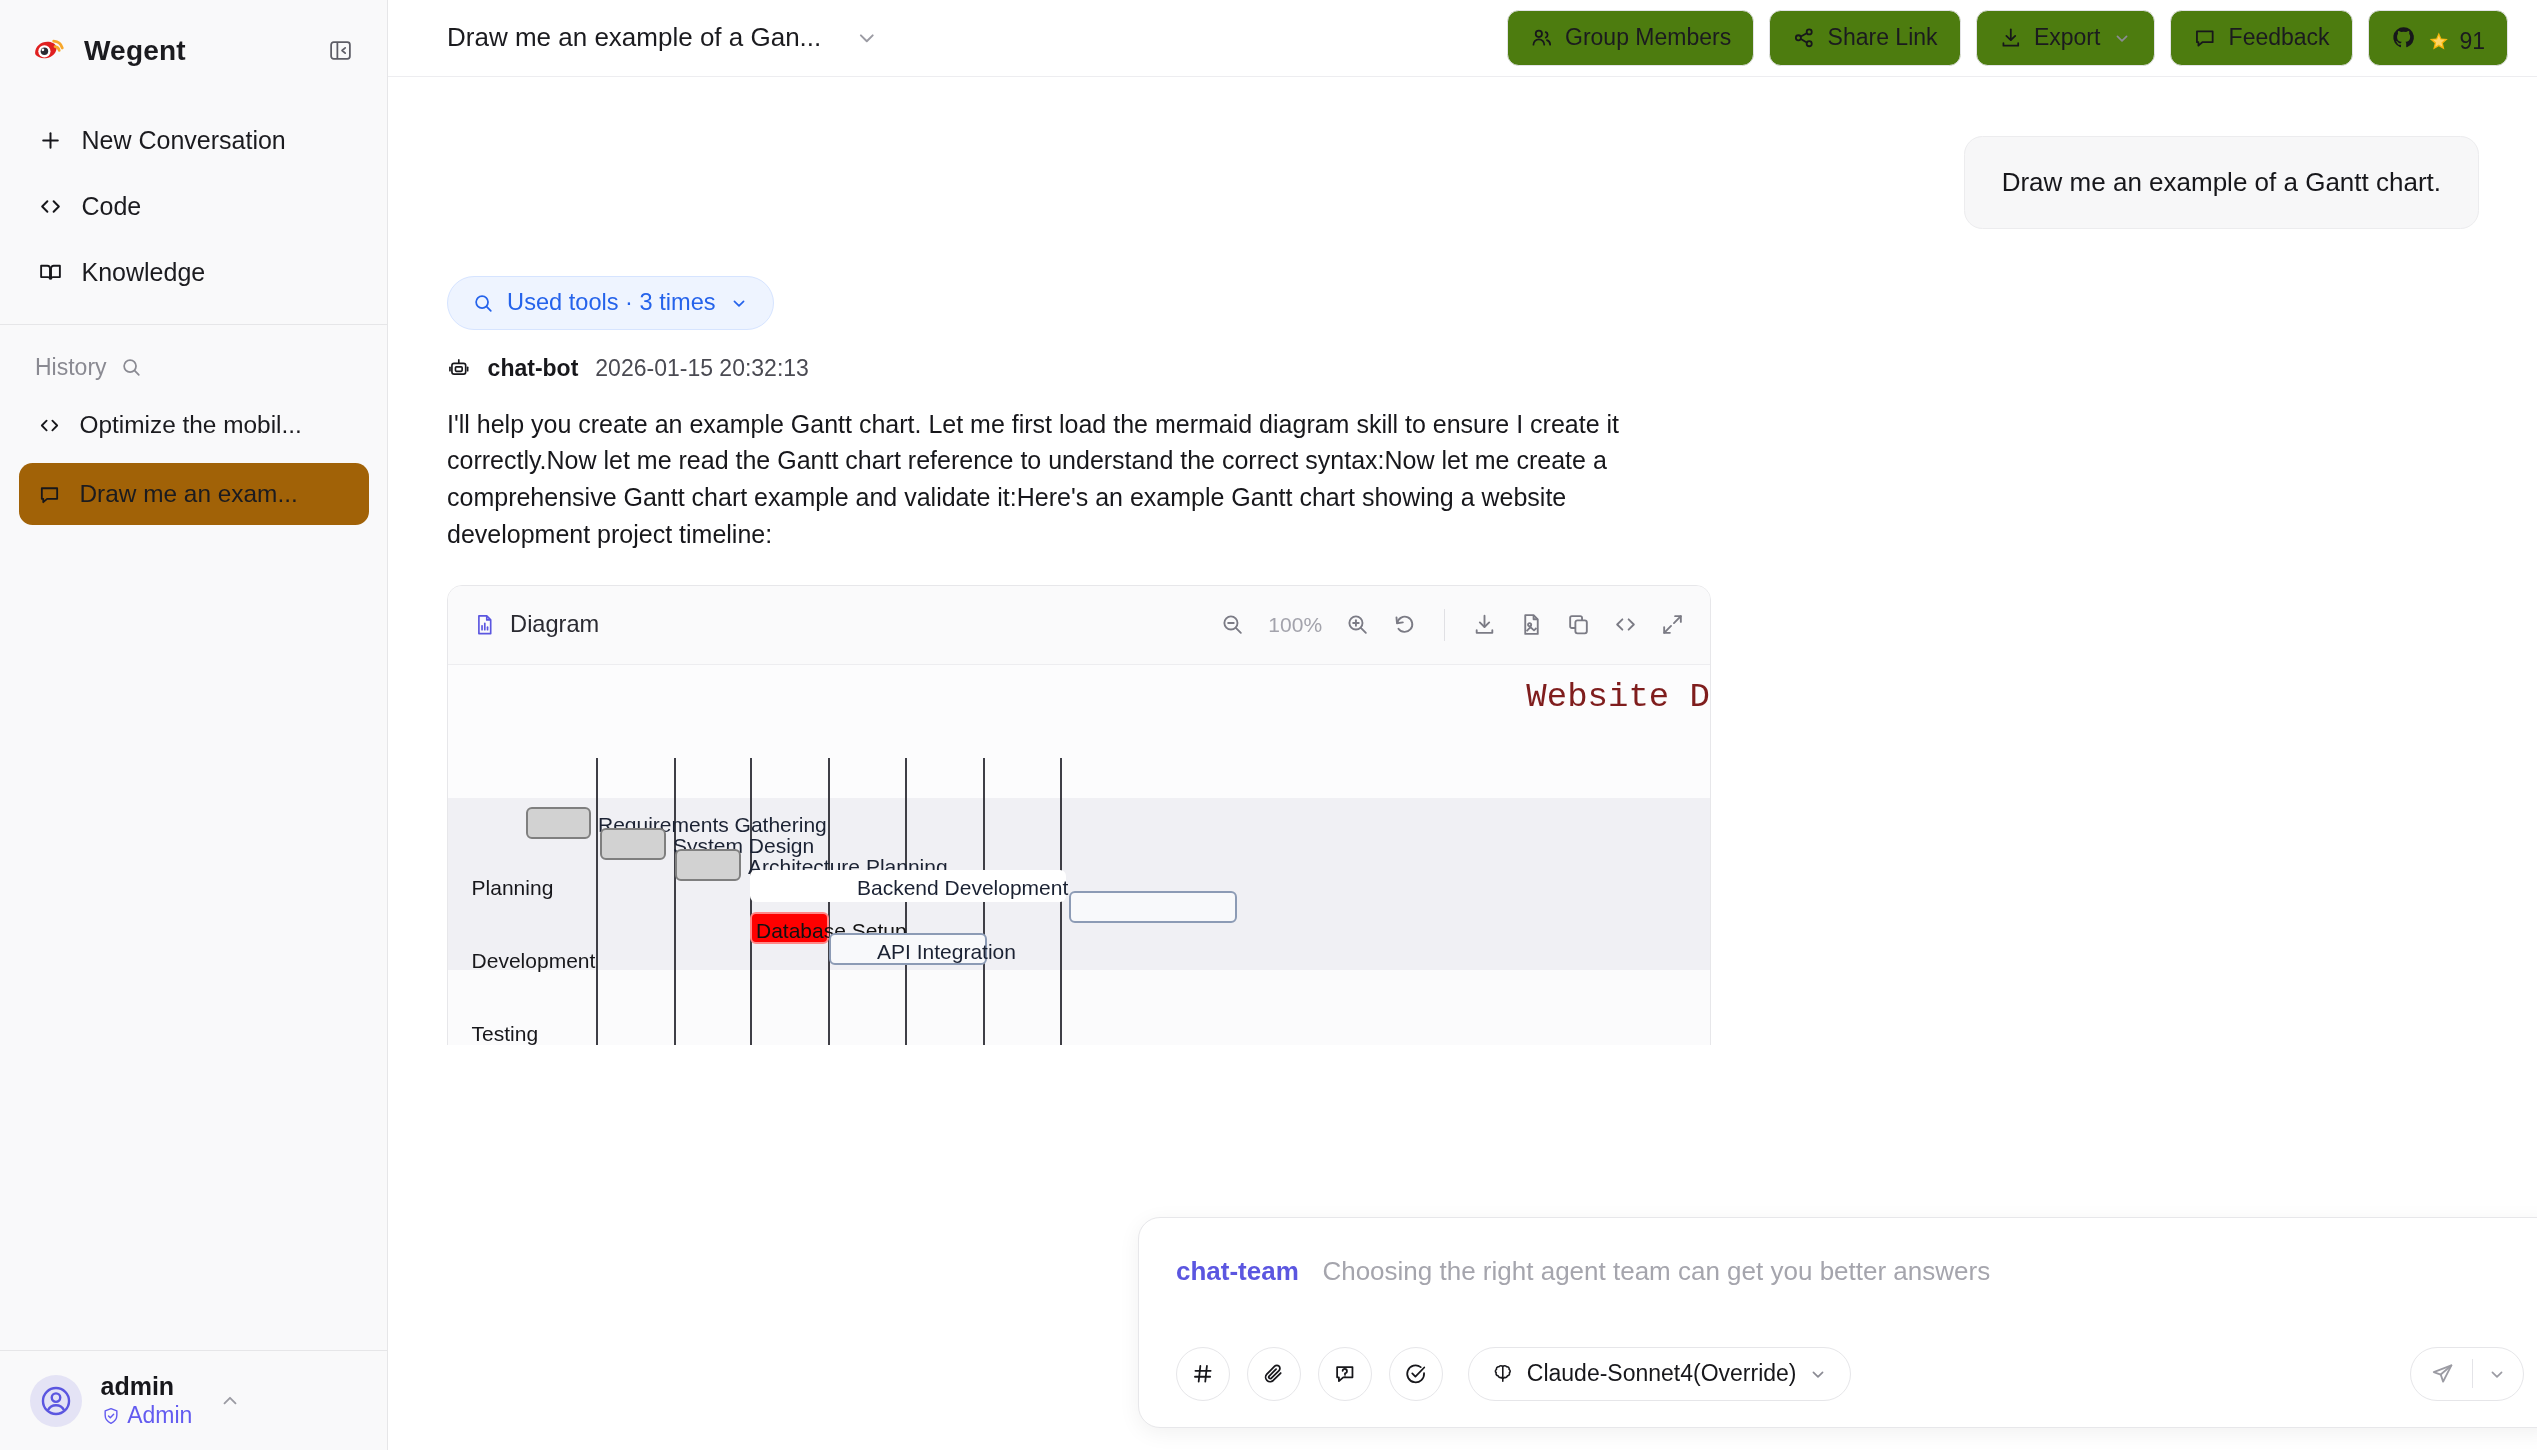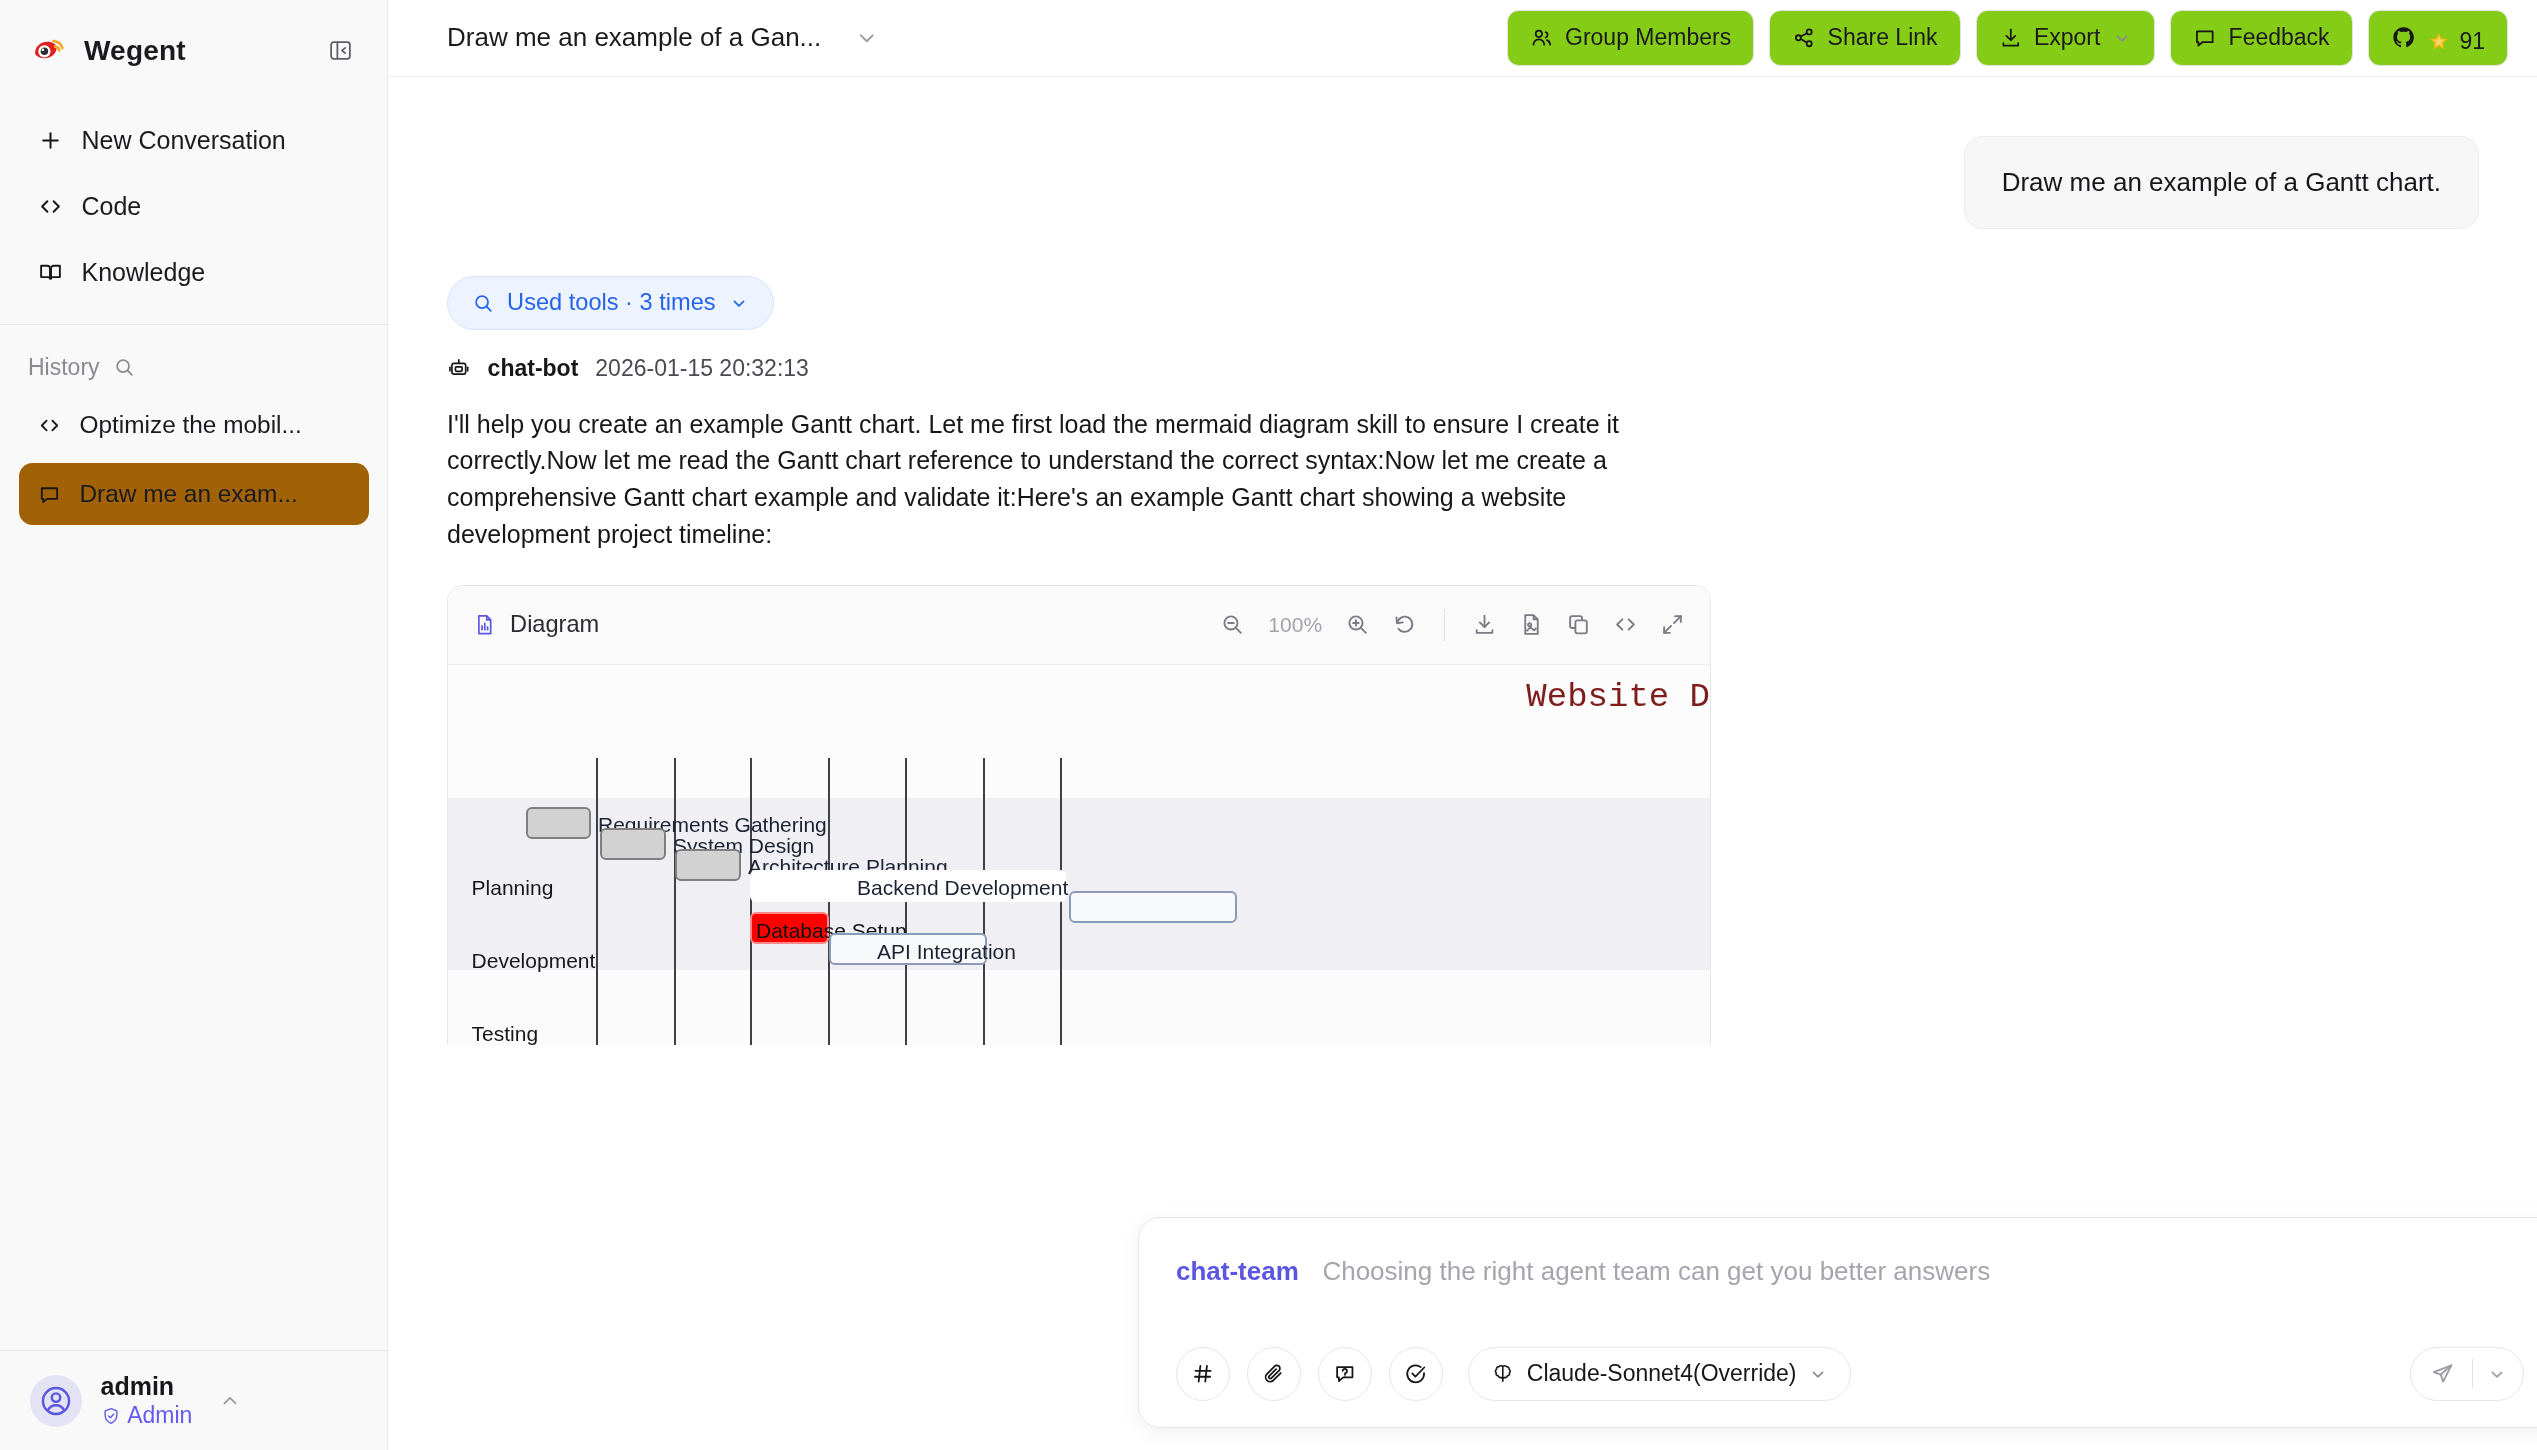--- a/index.html
+++ b/index.html
@@ -36,21 +36,21 @@
   .nav-item {
     display: flex; align-items: center; gap: 17px;
     height: 66px; padding: 0 13.5px; border-radius: 11.8px;
     font-size: 25px; color: #1b1b1f;
   }
   .nav-item .ico { width: 29px; height: 29px; display: flex; align-items: center; justify-content: center; flex:0 0 29px;}
   .sidebar-divider { height: 0.8px; background: #e6e6e8; margin-top: 18.5px; }
 
   .history-head {
     display: flex; align-items: center; gap: 13.5px;
-    padding: 29px 35px 10px 28px;
+    padding: 29px 35px 10px 35px;
     font-size: 23px; color: #8a8a92;
   }
   .hist-item {
     display: flex; align-items: center; gap: 17px;
     height: 62px; margin: 3.4px 18.5px; padding: 0 17px;
     border-radius: 13.5px; font-size: 24.4px; color: #1b1b1f;
     white-space: nowrap; overflow: hidden;
   }
   .hist-item.active { background: #a16207; }
   .hist-item .ico { width: 27px; height: 27px; flex:0 0 27px; display:flex; align-items:center; justify-content:center;}
@@ -77,21 +77,21 @@
   .topbar {
     height: 108px; display: flex; align-items: center;
     padding: 0 30px 0 59px; gap: 15px;
     border-bottom: 0.8px solid #ededf0;
   }
   .conv-title { font-size: 26px; color: #1b1b1f; white-space: nowrap; }
   .topbar-caret { margin-left: 18.5px; color: #9b9ba3; display:inline-flex; }
   .topbar-actions { margin-left: auto; display: flex; align-items: center; gap: 15px; }
   .tbtn {
     height: 56px; border: 0.8px solid #e3e3e6; border-radius: 11.8px;
-    background: #84cc16; display: flex; align-items: center; gap: 11.8px;
+    background: #4d7c0f; display: flex; align-items: center; gap: 11.8px;
     padding: 0 22px; font-size: 23px; color: #1b1b1f; white-space: nowrap;
   }
   .tbtn .ico { display:flex; align-items:center; }
   .star-badge { display:flex; align-items:center; gap:8.4px; font-size:23px;margin-top:7px; }
 
   
   .conv {
     flex: 1 1 auto; overflow: hidden; position: relative;
     padding: 34px 59px 0 59px;
   }

